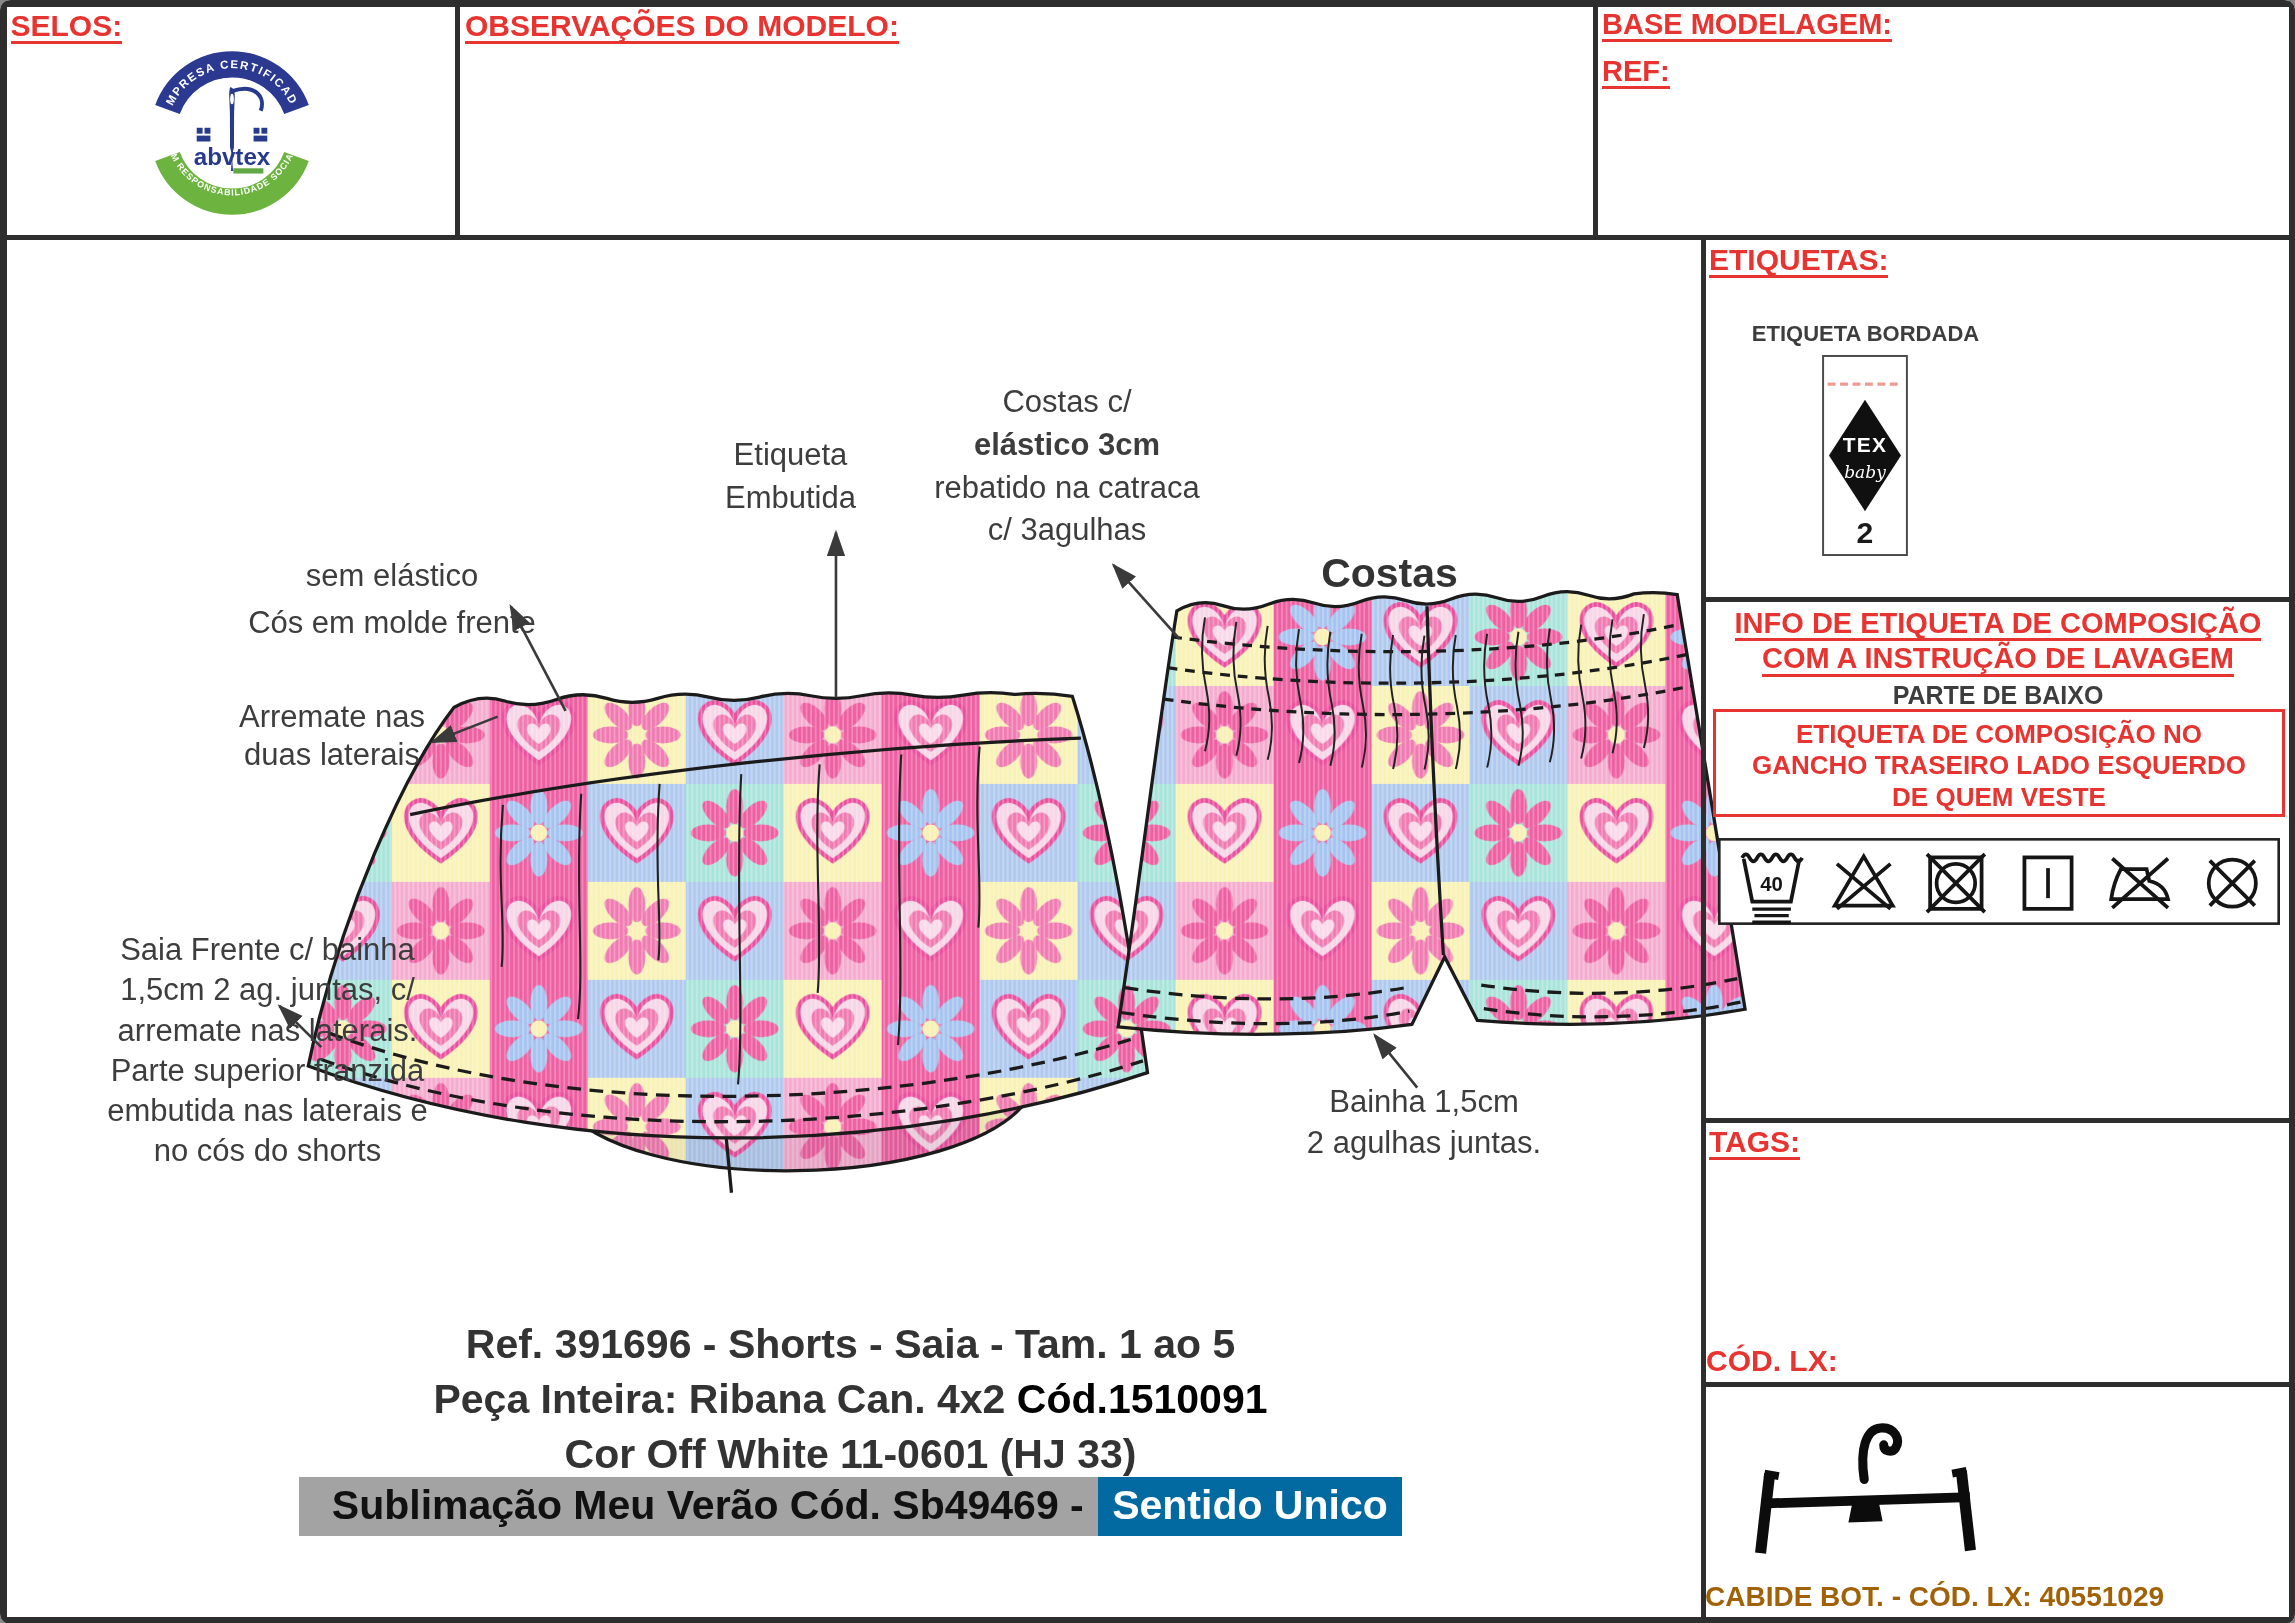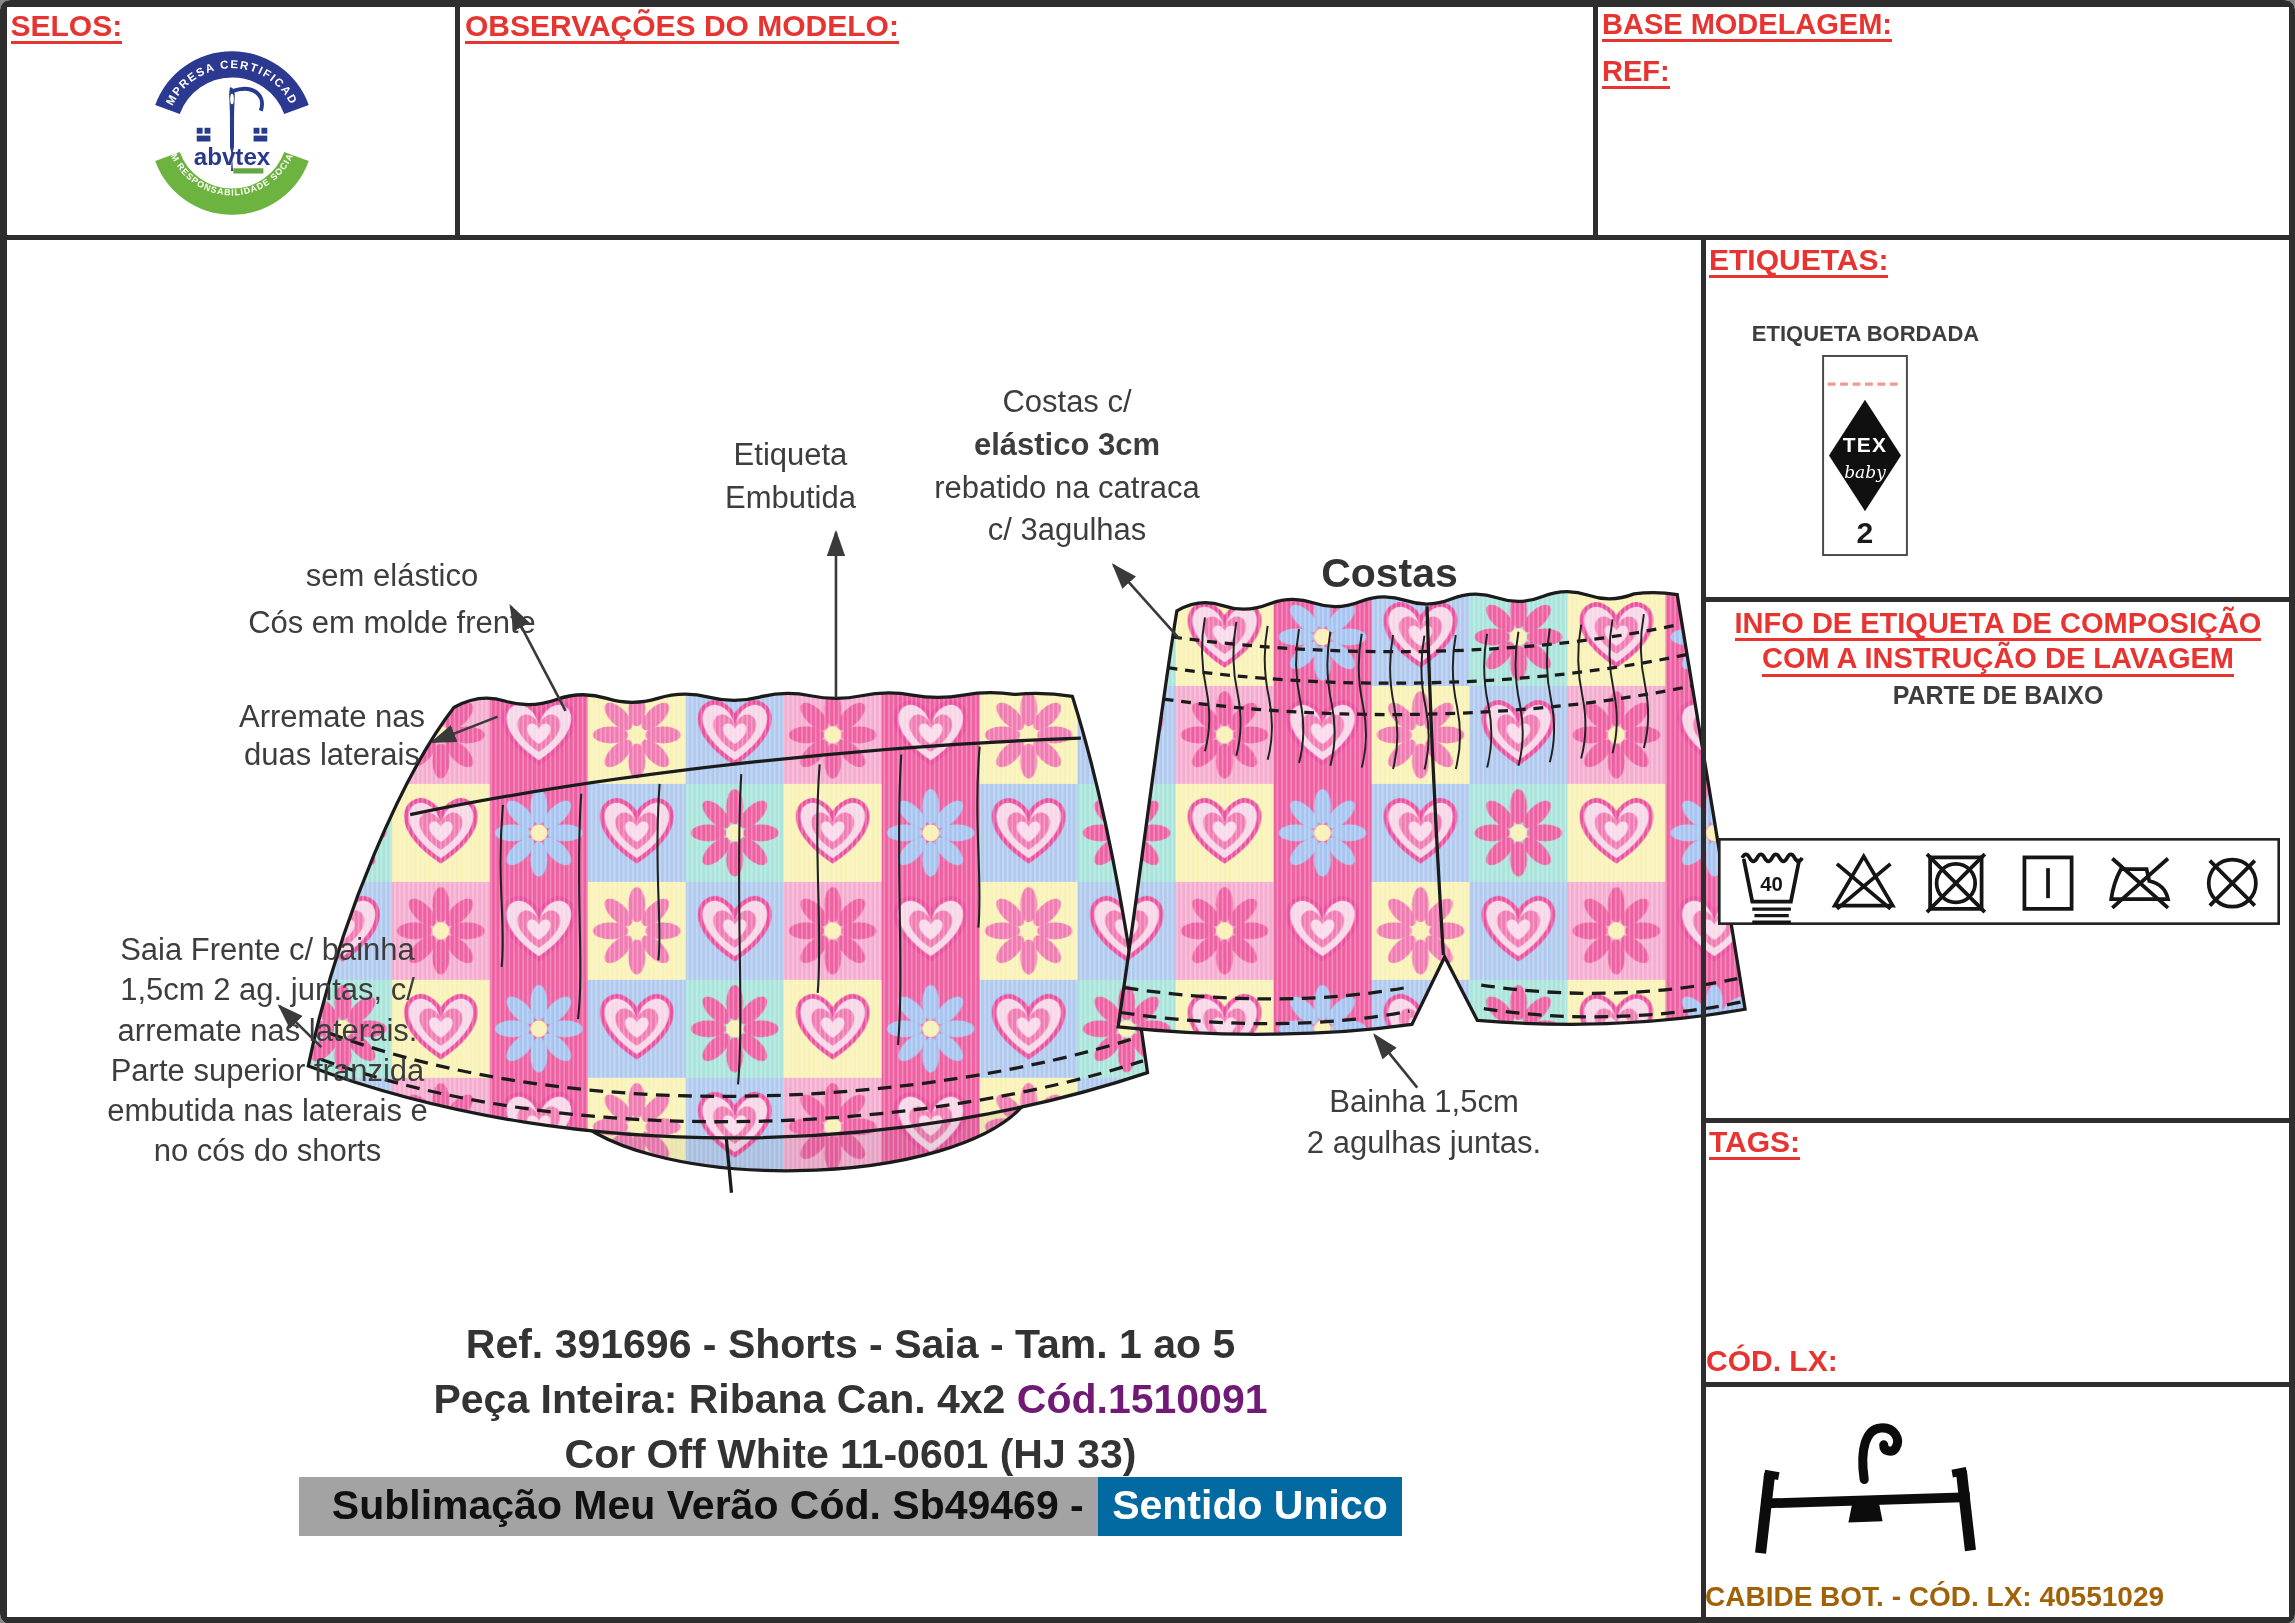--- a/index.html
+++ b/index.html
@@ -238,20 +238,26 @@
     <text x="67" y="190" text-anchor="middle" font-size="26" fill="#fff" font-style="italic" style="font-family:'DejaVu Serif',serif">baby</text>
     <text x="67" y="288" text-anchor="middle" font-size="46" font-weight="bold" fill="#1a1a1a">2</text>
   </svg>
 
   <div class="abs ctr redh" style="left:1701px;top:606px;width:594px;font-size:29px;line-height:1.22">
     <span>INFO DE ETIQUETA DE COMPOSIÇÃO</span><br>
     <span>COM A INSTRUÇÃO DE LAVAGEM</span>
   </div>
   <div class="abs ctr gray" style="left:1701px;top:681px;width:594px;font-size:25px;font-weight:bold">PARTE DE BAIXO</div>
 
+  <div class="abs ctr" style="left:1713px;top:709px;width:566px;height:95px;border:3.9px solid #e73430;
+       color:#e73430;font-weight:bold;font-size:26px;line-height:1.22;padding-top:6.5px">
+    <div>ETIQUETA DE COMPOSIÇÃO NO</div>
+    <div>GANCHO TRASEIRO LADO ESQUERDO</div>
+    <div>DE QUEM VESTE</div>
+  </div>
 
   <svg class="abs" style="left:1718px;top:838px" width="562" height="87" viewBox="2630 1283 860 133">
     <rect x="2632" y="1285" width="856" height="129" fill="#fff" stroke="#222" stroke-width="4"></rect>
     <g>
       <g transform="translate(2712,1346) scale(0.82)">
         <path class="care" d="M -55 -40 q 7 -13 14 0 t 14 0 t 14 0 t 14 0 t 14 0 t 14 0 t 14 0 t 14 0"></path>
         <path class="care" d="M -52 -38 L -36 42 L 36 42 L 52 -38"></path>
         <text y="22" text-anchor="middle" font-size="38" font-weight="bold" fill="#151515">40</text>
         <path class="care" style="stroke-width:6" d="M -36 56 L 36 56 M -32 68 L 32 68 M -36 80 L 36 80"></path>
       </g>
@@ -340,21 +346,21 @@
     <div>no cós do shorts</div>
   </div>
 
   <div class="abs ctr ann" style="left:1228px;top:1082px;width:392px;font-size:31px;line-height:1.32">
     <div>Bainha 1,5cm</div>
     <div>2 agulhas juntas.</div>
   </div>
 
   <div class="abs ctr" style="left:0;top:1321px;width:1701px;font-size:41px;font-weight:bold;color:#333">Ref. 391696 - Shorts - Saia  - Tam. 1 ao 5</div>
   <div class="abs ctr" style="left:0;top:1376px;width:1701px;font-size:41px;font-weight:bold;color:#333">
-    <span>Peça Inteira: Ribana Can. 4x2 </span><span style="color:#701a75">Cód.1510091</span>
+    <span>Peça Inteira: Ribana Can. 4x2 </span><span style="color:#000000">Cód.1510091</span>
   </div>
   <div class="abs ctr" style="left:0;top:1431px;width:1701px;font-size:41px;font-weight:bold;color:#333">Cor Off White 11-0601 (HJ 33)</div>
   <div class="abs ctr" style="left:0;top:1482px;width:1701px;font-size:41px;font-weight:bold;color:#111">
     <span style="background:#a3a3a3;padding:5.2px 2.6px 7.8px 33px">Sublimação Meu Verão Cód. Sb49469 - </span><span style="background:#0369a1;color:#fff;padding:5.2px 14.4px 7.8px 14.4px">Sentido Unico</span>
   </div>
 
 </div>
 
 
 </body></html>

